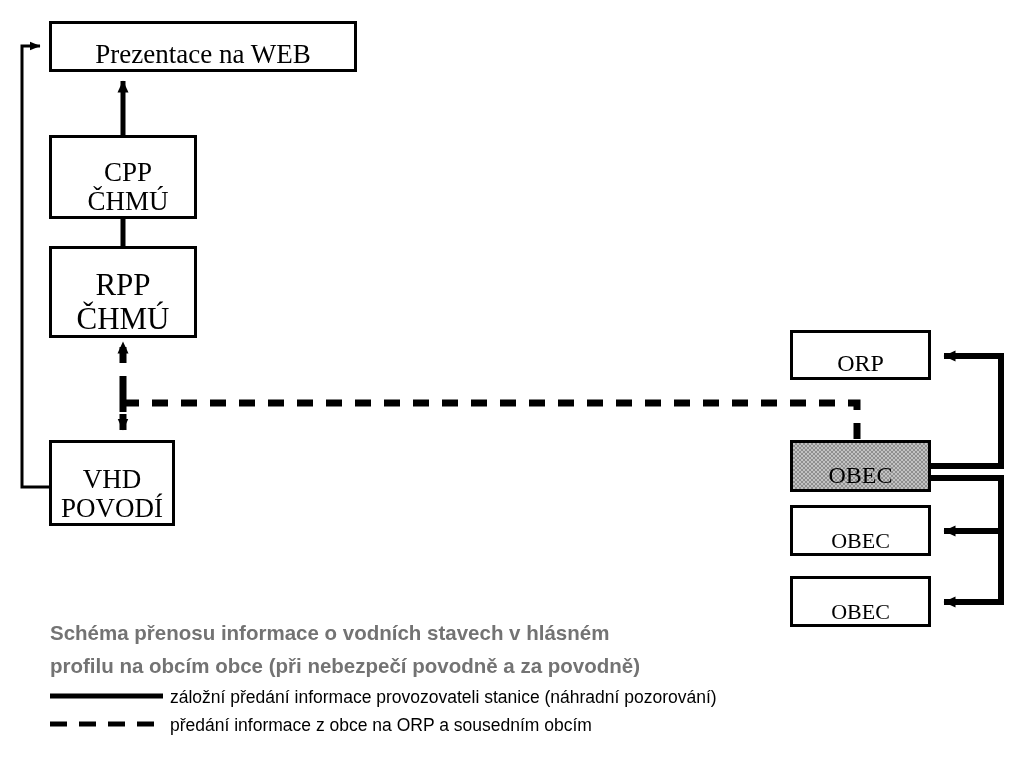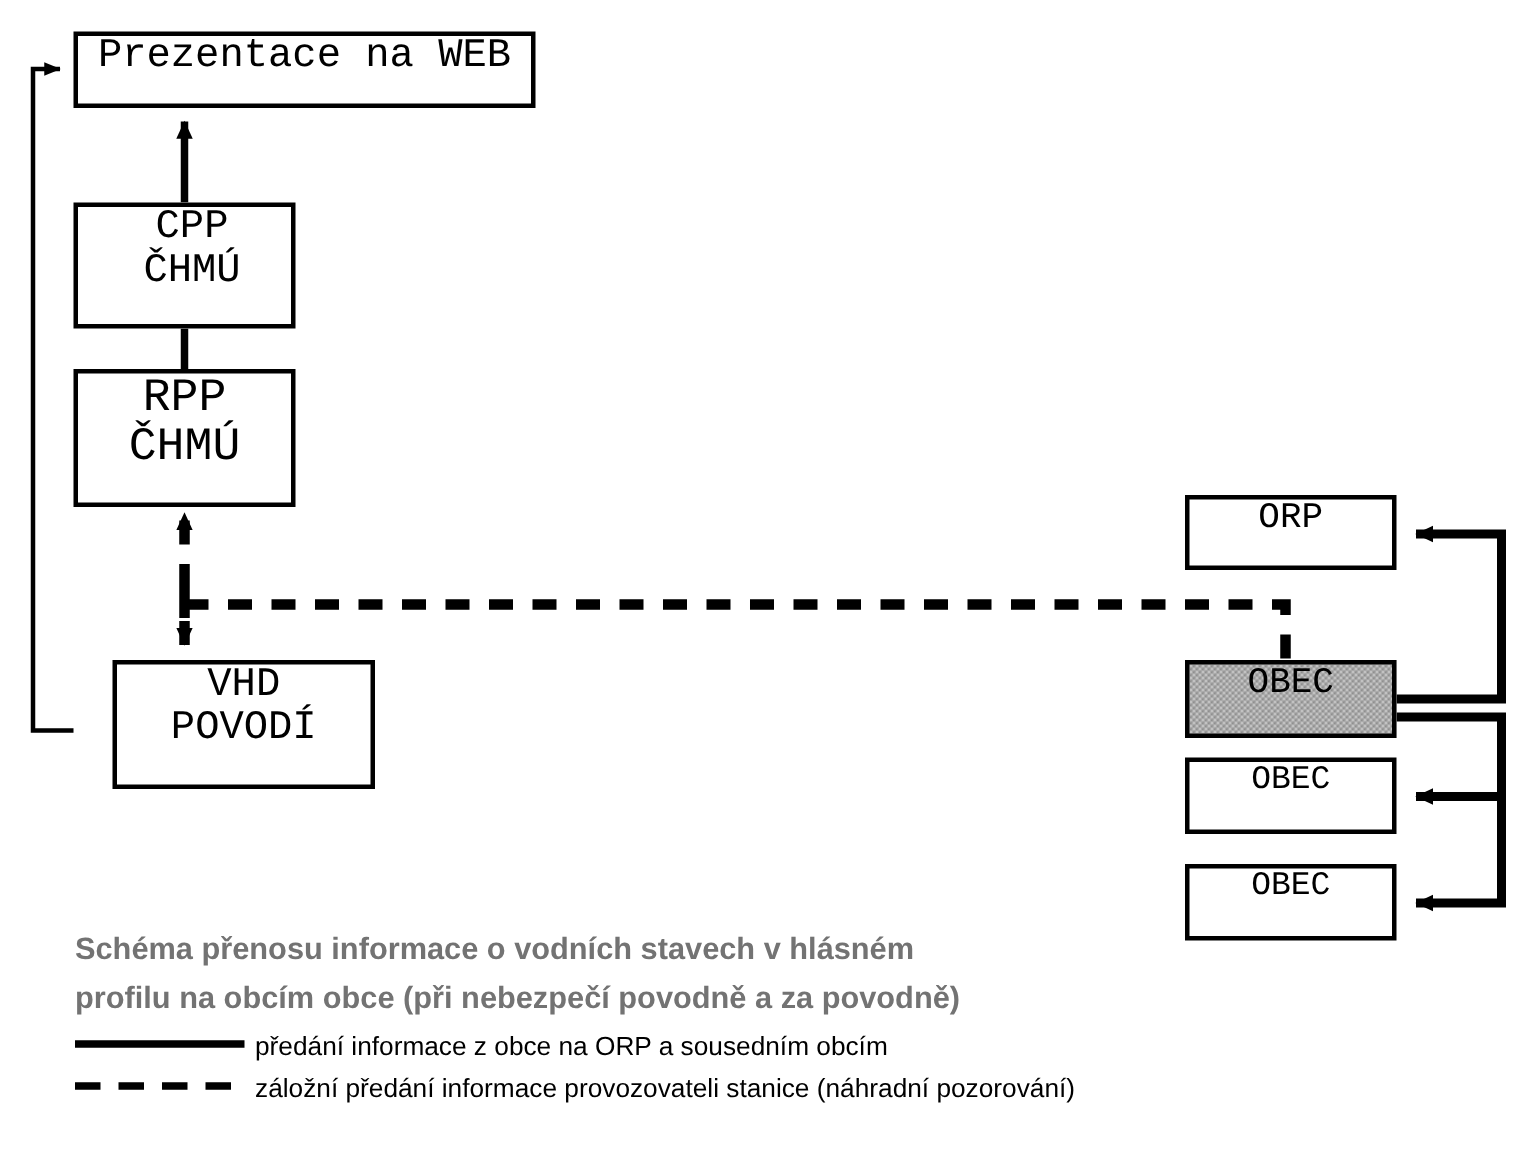--- a/index.html
+++ b/index.html
@@ -27,22 +27,22 @@
     height: 766px;
   }
   .node {
     position: absolute;
     box-sizing: border-box;
     border: 3px solid #000000;
     background: #ffffff;
     display: flex;
     flex-direction: column;
     align-items: center;
-    justify-content: flex-start;
-    font-family: Liberation Mono, monospace;
+    justify-content: flex-end;
+    font-family: Liberation Serif, serif;
     font-weight: normal;
     line-height: 1.08;
     color: #000000;
     z-index: 3;
   }
   .node .line1, .node .line2 {
     display: block;
     text-align: center;
     white-space: nowrap;
   }
@@ -50,21 +50,21 @@
     background-color: #c2c2c2;
     background-image:
       linear-gradient(45deg, #8f8f8f 25%, transparent 25%, transparent 75%, #8f8f8f 75%),
       linear-gradient(45deg, #8f8f8f 25%, transparent 25%, transparent 75%, #8f8f8f 75%);
     background-size: 4px 4px;
     background-position: 0 0, 2px 2px;
   }
   #node-prezentace { left: 49px;  top: 21px;  width: 308px; height: 51px;  font-size: 27px; }
   #node-cpp        { left: 49px;  top: 135px; width: 148px; height: 84px;  font-size: 27px; padding-left: 10px; }
   #node-rpp        { left: 49px;  top: 246px; width: 148px; height: 92px;  font-size: 31px; }
-  #node-vhd        { left: 49px;  top: 440px; width: 175px; height: 86px;  font-size: 27px; margin-left: 26px; }
+  #node-vhd        { left: 49px;  top: 440px; width: 126px; height: 86px;  font-size: 27px; }
   #node-orp        { left: 790px; top: 330px; width: 141px; height: 50px;  font-size: 24px; }
   #node-obec-1     { left: 790px; top: 440px; width: 141px; height: 52px;  font-size: 24px; }
   #node-obec-2     { left: 790px; top: 505px; width: 141px; height: 51px;  font-size: 22px; }
   #node-obec-3     { left: 790px; top: 576px; width: 141px; height: 51px;  font-size: 22px; }
 
   .caption {
     position: absolute;
     left: 50px;
     top: 616px;
     width: 760px;
@@ -182,20 +182,20 @@
     <span class="line1">OBEC</span>
   </div>
 
   <div class="caption">
     <span>Schéma přenosu informace o vodních stavech v hlásném</span>
     <span>profilu na obcím obce (při nebezpečí povodně a za povodně)</span>
   </div>
 
   <div class="legend">
     <div class="legend-row">
+      <span>záložní předání informace provozovateli stanice (náhradní pozorování)</span>
+    </div>
+    <div class="legend-row">
       <span>předání informace z obce na ORP a sousedním obcím</span>
     </div>
-    <div class="legend-row">
-      <span>záložní předání informace provozovateli stanice (náhradní pozorování)</span>
-    </div>
   </div>
 
 </div>
 
 </body></html>

